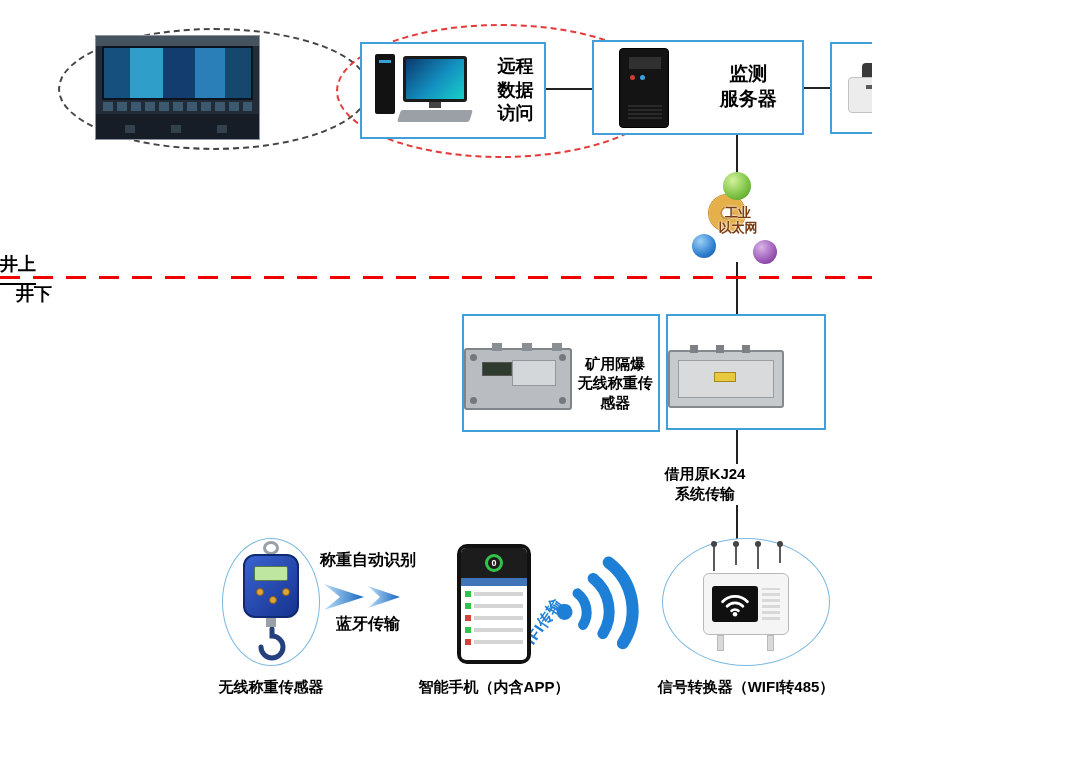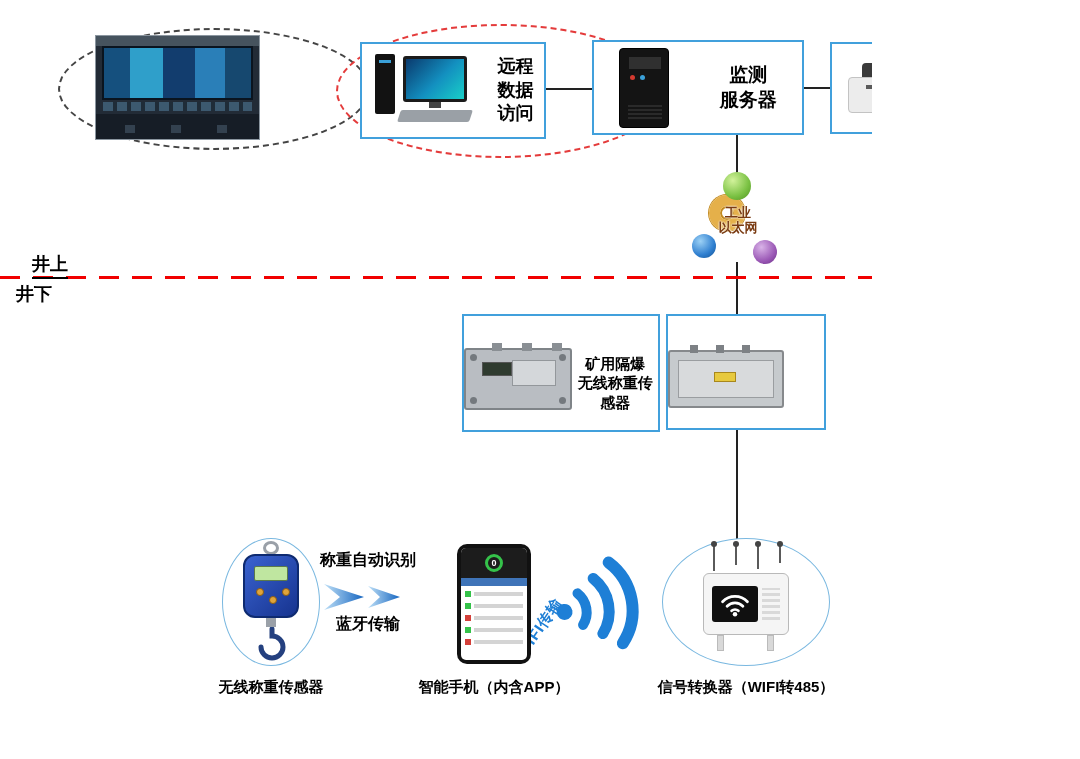--- a/index.html
+++ b/index.html
@@ -157,21 +157,21 @@
       <div class="pc-stand"></div>
       <div class="pc-keyboard"></div>
     </div>
     <div class="box-label" style="font-size:18px;">
       <div>远程</div>
       <div>数据</div>
       <div>访问</div>
     </div>
   </div>
 
-  <div class="node-box" style="left:592px; top:40px; width:212px; height:95px;">
+  <div class="node-box" style="left:592px; top:40px; width:212px; height:95px;font-family:Liberation Mono, monospace;">
     <div class="server-icon">
       <div class="srv-panel"></div>
       <div class="srv-led"></div>
       <div class="srv-vent"></div>
     </div>
     <div class="box-label" style="font-size:19px;">
       <div>监测</div>
       <div>服务器</div>
     </div>
   </div>
@@ -199,21 +199,21 @@
   <div class="eth-ball eth-green" style="left:723px; top:172px; width:28px; height:28px;"></div>
   <div class="eth-ball eth-blue" style="left:692px; top:234px; width:24px; height:24px;"></div>
   <div class="eth-ball eth-purple" style="left:753px; top:240px; width:24px; height:24px;"></div>
   <div class="eth-label" style="left:700px; top:206px; width:76px;">
     <div>工业</div>
     <div>以太网</div>
   </div>
   <div class="vline" style="left:736px; top:262px; height:52px;"></div>
 
   <div class="divider-red"></div>
-  <div class="divider-label" style="left:32px; top:252px; border-bottom:2px solid #000; padding-bottom:1px;">井上</div>
+  <div class="divider-label" style="left:0; top:252px; border-bottom:2px solid #000; padding-bottom:7px;">井上</div>
   <div class="divider-label" style="left:16px; top:282px;">井下</div>
 
   <div class="node-box col" style="left:462px; top:314px; width:198px; height:118px; padding-top:12px;">
     <div class="power-icon">
       <div class="pw-studs"></div>
       <div class="pw-display"></div>
       <div class="pw-plate"></div>
       <div class="pw-bolt" style="left:4px; top:4px;"></div>
       <div class="pw-bolt" style="right:4px; top:4px;"></div>
       <div class="pw-bolt" style="left:4px; bottom:4px;"></div>
@@ -227,20 +227,24 @@
 
   <div class="node-box col" style="left:666px; top:314px; width:160px; height:116px; padding-top:14px;">
     <div class="sub-icon">
       <div class="sub-glands"></div>
       <div class="sub-panel"></div>
       <div class="sub-tag"></div>
     </div>
   </div>
 
   <div class="vline" style="left:736px; top:430px; height:110px;"></div>
+  <div class="kj24-label" style="left:646px; top:464px; width:118px;">
+    <div>借用原KJ24</div>
+    <div>系统传输</div>
+  </div>
 
   <div class="conv-ellipse" style="left:662px; top:538px; width:168px; height:128px;">
     <div class="conv-icon" style="margin:6px auto 0 auto;">
       <div class="antenna" style="left:22px; height:26px;"></div>
       <div class="antenna" style="left:44px; height:20px;"></div>
       <div class="antenna" style="left:66px; height:24px;"></div>
       <div class="antenna" style="left:88px; height:18px;"></div>
       <div class="conv-body">
         <div class="conv-screen">
           <svg width="34" height="28" viewBox="0 0 30 24">

